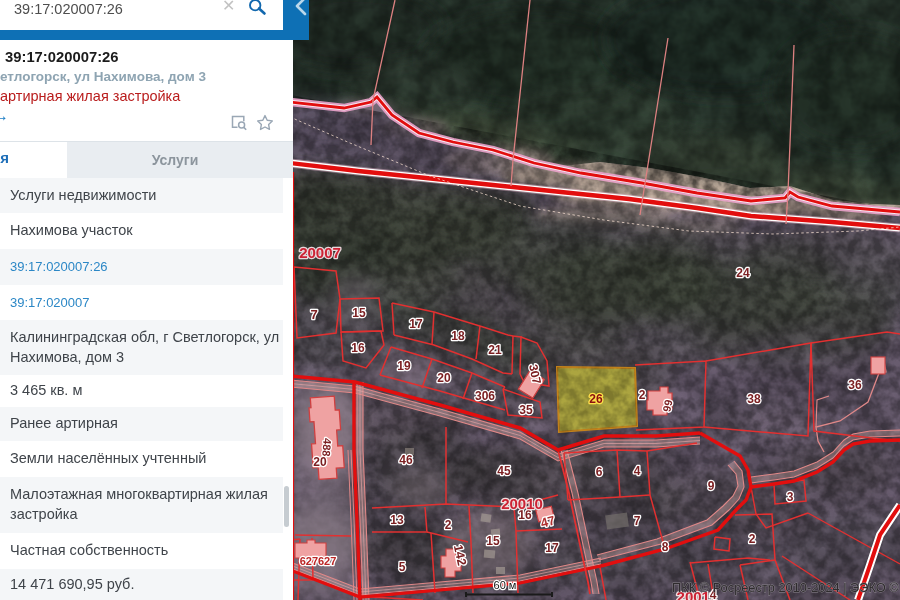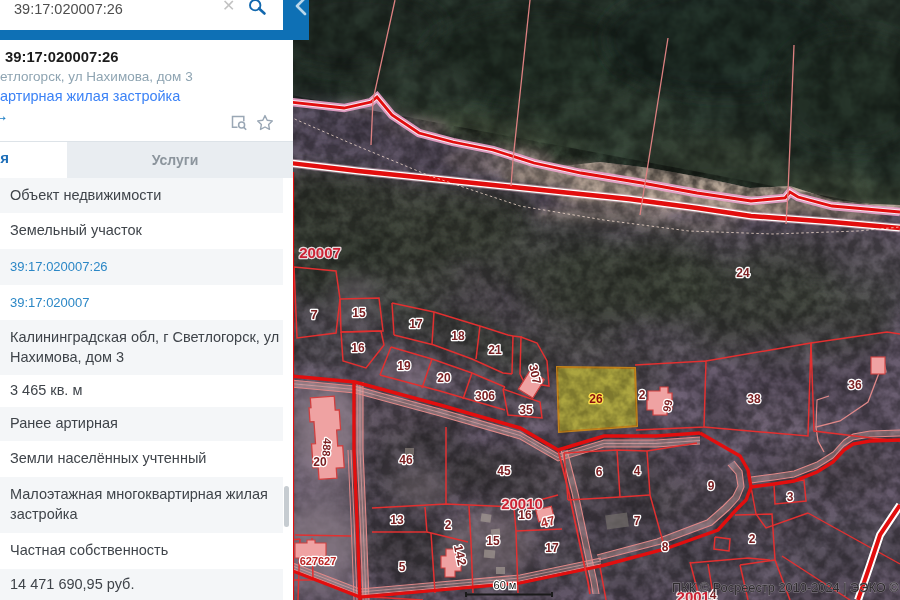--- a/index.html
+++ b/index.html
@@ -8,22 +8,22 @@
   #map{position:absolute;left:293px;top:0;width:607px;height:600px;}
   
   #searchbox{position:absolute;left:0;top:0;width:283px;height:30px;background:#fff;z-index:5;}
   #searchtext{position:absolute;left:14px;top:1px;font-size:14.5px;color:#4e4e4e;}
   #xicon{position:absolute;left:222px;top:-4px;font-size:16px;color:#c2c2c2;}
   #blueband{position:absolute;left:0;top:30px;width:309px;height:10px;background:#0e70b5;z-index:5;}
   #bluebtn{position:absolute;left:283px;top:0;width:26px;height:30px;background:#0e70b5;z-index:6;}
   
   #sidebar{position:absolute;left:0;top:40px;width:293px;height:560px;background:#fff;z-index:4;overflow:hidden;}
   #title{margin:9px 0 0 5px;font-size:14.8px;font-weight:bold;color:#1b1b1b;}
-  #addr{margin:4px 0 0 0;font-size:13.5px;color:#8ea4b2;}
-  #usage{margin:4px 0 0 0;font-size:14.5px;color:#3b82f6;}
+  #addr{margin:4px 0 0 0;font-size:13.5px;color:#8ea4b2;font-weight:bold;}
+  #usage{margin:4px 0 0 0;font-size:14.5px;color:#b91c1c;}
   #iconrow{position:relative;height:26px;}
   #arrowfrag{position:absolute;left:-7px;top:3px;color:#1d7ec5;font-size:16px;font-weight:bold;}
   #tabs{position:absolute;left:0;top:101px;width:293px;height:36px;background:#e9edf1;border-top:1px solid #dde3e8;}
   #tabactive{position:absolute;left:0;top:0;width:67px;height:36px;background:#fff;}
   #tabfrag{position:absolute;left:-9px;top:7px;color:#1d6eb8;font-size:15px;font-weight:bold;}
   #tabuslugi{position:absolute;left:67px;width:216px;top:0;height:36px;text-align:center;
              line-height:36px;font-size:14px;font-weight:bold;color:#8c959d;}
   #rows{position:absolute;left:0;top:138px;width:283px;}
   .row{font-size:14.5px;color:#3f444a;padding-left:10px;display:flex;align-items:center;line-height:1.35;}
   .odd{background:#f4f6f8;}
@@ -369,24 +369,24 @@
     </svg>
   </div>
   <div id="tabs">
     <div id="tabactive">
         <div id="tabfrag">ия</div>
       </div>
     <div id="tabuslugi">Услуги</div>
   </div>
   <div id="rows">
       <div class="row odd" style="height:35px">
-        <span style="width:300px">Объект недвижимости</span>
+        <span style="width:300px">Услуги недвижимости</span>
       </div>
       <div class="row" style="height:36px">
-        <span style="width:300px">Земельный участок</span>
+        <span style="width:300px">Нахимова участок</span>
       </div>
       <div class="row odd" style="height:36px">
         <span class="lnk" style="width:300px">39:17:020007:26</span>
       </div>
       <div class="row" style="height:35px">
         <span class="lnk" style="width:300px">39:17:020007</span>
       </div>
       <div class="row odd" style="height:55px">
         <span style="width:300px">Калининградская обл, г Светлогорск, ул<br>Нахимова, дом 3</span>
       </div>

